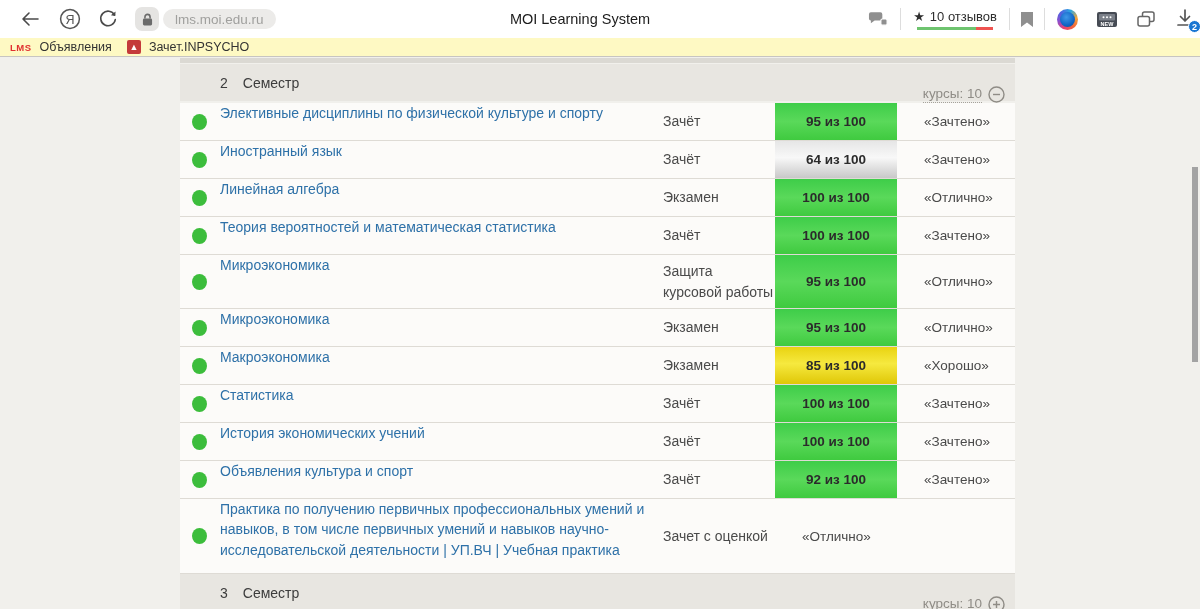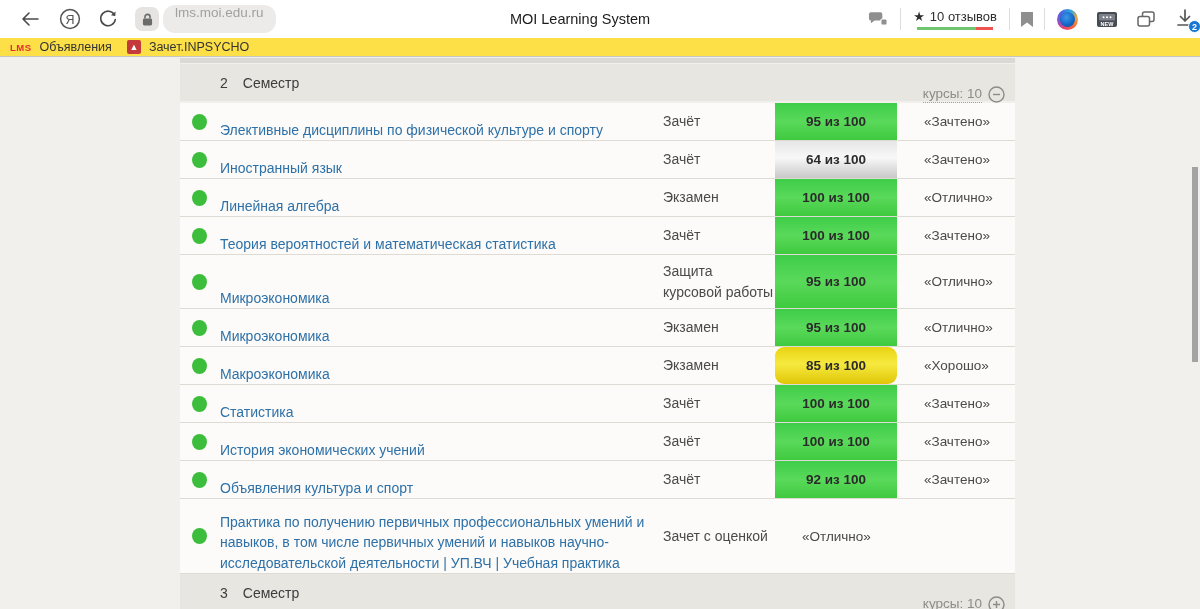--- a/index.html
+++ b/index.html
@@ -7,21 +7,21 @@
   body { font-family:"Liberation Sans", sans-serif; background:#f1f0ec; position:relative; }
 
   
   .chrome { position:absolute; top:0; left:0; width:1200px; height:38px; background:#fff; }
   .chrome-left { position:absolute; top:0; left:0; height:38px; display:flex; align-items:center; }
   .nav-btn { display:flex; align-items:center; justify-content:center; }
   .back-btn { margin-left:18px; width:24px; height:24px; }
   .ya-btn { margin-left:16px; width:24px; height:24px; }
   .refresh-btn { margin-left:14px; width:24px; height:24px; }
   .lock-chip { margin-left:15px; width:24px; height:24px; background:#e5e4e2; border-radius:7px; display:flex; align-items:center; justify-content:center; }
-  .url-pill { margin-left:4px; height:28px; background:#ecebe9; border-radius:12px; display:flex; align-items:flex-start; padding:0 12px; font-size:13.5px; color:#a0a09e; }
+  .url-pill { margin-left:4px; height:20px; background:#ecebe9; border-radius:12px; display:flex; align-items:center; padding:0 12px; font-size:13.5px; color:#a0a09e; }
   .page-title { position:absolute; top:0; left:380px; width:400px; height:38px; display:flex; align-items:center; justify-content:center; font-size:14.5px; color:#1c1c1c; }
   .chrome-right { position:absolute; top:0; right:0; height:38px; display:flex; align-items:center; }
   .v-div { width:1px; height:22px; background:#ddd; margin:0 10px; }
   .chat-ic { width:22px; height:22px; position:relative; }
   .reviews { display:flex; flex-direction:column; align-items:center; margin:0 2px; }
   .reviews-line { display:flex; align-items:center; font-size:13px; color:#2e2e2e; }
   .reviews-line .star { font-size:13px; margin-right:5px; color:#2e2e2e; }
   .rating-bar { width:76px; height:3px; margin-top:3px; display:flex; }
   .rating-bar .g { width:59px; background:#6ec46f; }
   .rating-bar .r { flex:1; background:#ef5350; }
@@ -30,21 +30,21 @@
      background: conic-gradient(from 200deg, #e8416e, #8a4fd0, #4a66e0, #2aa7e0, #f2a53a, #f2653a, #e8416e);
      display:flex; align-items:center; justify-content:center; }
   .ext-circle .ball { width:15px; height:15px; border-radius:50%;
      background: radial-gradient(circle at 42% 35%, #3f97e8, #1065c5 60%, #0a4791); }
   .new-ic { width:22px; height:17px; margin:0 9px; position:relative; }
   .copy-ic { width:20px; height:18px; margin:0 9px; }
   .dl-wrap { position:relative; width:24px; height:24px; margin:0 2px 0 9px; }
   .dl-badge { position:absolute; right:-3px; bottom:-2px; width:13px; height:13px; border-radius:50%; background:#1976d2; color:#fff; font-size:9px; font-weight:bold; display:flex; align-items:center; justify-content:center; border:1px solid #fff; }
 
   
-  .bookmarks { position:absolute; top:38px; left:0; width:1200px; height:19px; background:#fde047; border-bottom:1px solid #c7c5c1; display:flex; align-items:center; }
+  .bookmarks { position:absolute; top:38px; left:0; width:1200px; height:19px; background:#fef9c3; border-bottom:1px solid #c7c5c1; display:flex; align-items:center; }
   .bm-item { display:flex; align-items:center; margin-left:10px; }
   .bm-item .lms-logo { color:#e03030; font-weight:bold; font-size:9.5px; letter-spacing:0.5px; margin-right:8px; }
   .bm-item .fav2 { width:14px; height:14px; background:#c43a3a; border-radius:2px; color:#fff; font-size:9px; display:flex; align-items:center; justify-content:center; margin-right:8px; }
   .bm-item .bm-label { font-size:12.5px; color:#333; }
   .bm-item + .bm-item { margin-left:15px; }
 
   
   .content { position:absolute; left:180px; top:58px; width:835px; }
   .top-strip { height:5px; background:#dbd9d3; margin-bottom:1px; }
   .band { height:37px; background:#e8e6e1; display:flex; align-items:center; padding:0 10px 0 40px; }
@@ -52,26 +52,26 @@
   .band .sem { font-size:14px; color:#3c3c3c; }
   .band .right { margin-left:auto; display:flex; align-items:center;margin-top:24px; }
   .band .kursy { font-size:13.5px; color:#8f8c86; border-bottom:1px dotted #a5a29b; padding-bottom:1px; }
   .band .circ-ic { margin-left:6px; }
   .rows { margin-top:2px; }
   .row { background:#fcfbf9; border-bottom:1px solid #dedbd5; height:38px; display:flex; align-items:stretch; }
   .row.tall { height:54px; }
   .row.tall3 { height:75px; }
   .cell-dot { width:40px; display:flex; align-items:center; }
   .dot { width:15px; height:16px; border-radius:50%; background:#3cbd3c; margin-left:12px; }
-  .cell-name { width:443px; display:flex; align-items:flex-end; font-size:14px; color:#2e71a8; line-height:1.45; padding-right:14px; }
+  .cell-name { width:443px; display:flex; align-items:flex-start; font-size:14px; color:#2e71a8; line-height:1.45; padding-right:14px; }
   .cell-exam { width:112px; display:flex; align-items:center; font-size:14px; color:#4a4a4a; line-height:1.5; }
   .cell-score { width:122px; display:flex; align-items:center; justify-content:center; font-size:13.5px; font-weight:bold; color:#2b2b2b; }
   .score--green { background:linear-gradient(180deg,#3ecd49 0%,#5ad95a 50%,#3fca3f 100%); }
   .score--gray { background:linear-gradient(180deg,#e6e6e6 0%,#f8f8f8 45%,#c8c8c8 100%); }
-  .score--yellow { background:linear-gradient(180deg,#e9d311 0%,#f6e93f 45%,#dfc707 100%);border-radius:9px; }
+  .score--yellow { background:linear-gradient(180deg,#e9d311 0%,#f6e93f 45%,#dfc707 100%); }
   .cell-grade { flex:1; display:flex; align-items:center; padding-left:27px; font-size:13.5px; color:#4a4a4a; }
 
   
   .scroll-thumb { position:absolute; left:1192px; top:167px; width:6px; height:195px; background:#a3a3a3; }
 </style>
 </head>
 <body>
 
 <div class="chrome">
   <div class="chrome-left">

